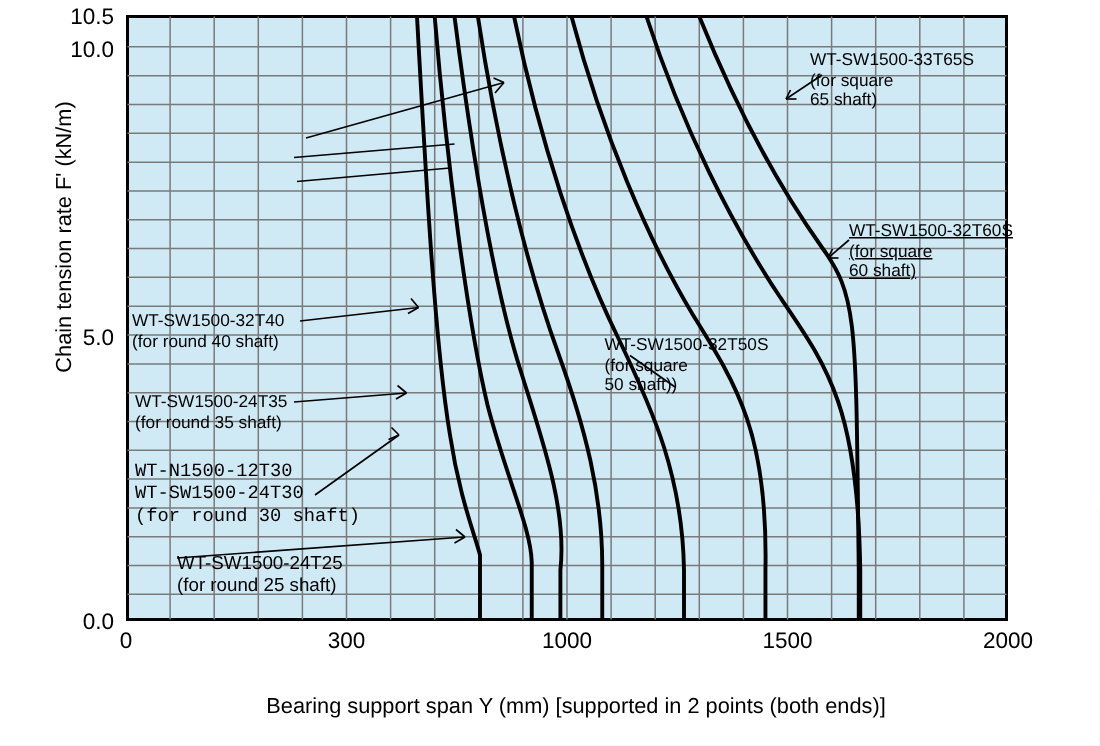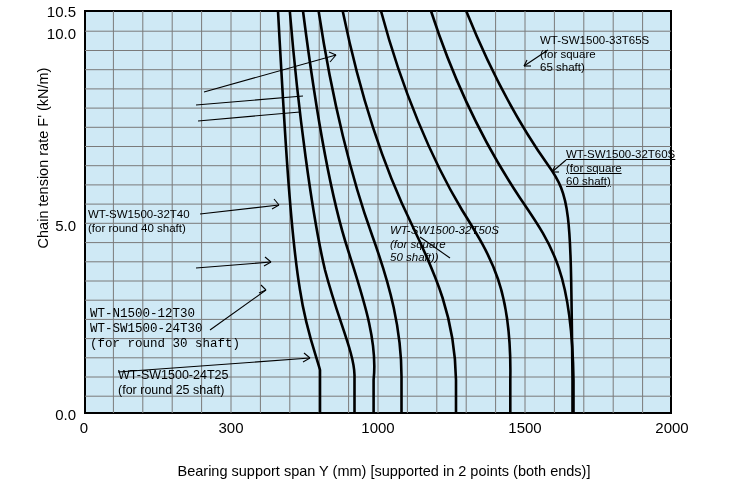--- a/index.html
+++ b/index.html
@@ -174,26 +174,28 @@
       <line x1="524" y1="66" x2="527" y2="60"></line>
 
       <line x1="566" y1="160" x2="552" y2="172"></line>
       <line x1="552" y1="172" x2="559" y2="172"></line>
       <line x1="552" y1="172" x2="555" y2="166"></line>
     </g>
   </svg>
 
   <div class="ann" style="left:88px; top:208px;">WT-SW1500-32T40
 (for round 40 shaft)</div>
+  <div class="ann" style="left:90px; top:262px;">WT-SW1500-24T35
+(for round 35 shaft)</div>
   <div class="ann" style="left:90px; top:307px; font-size:12.5px; line-height:15px;font-family:Liberation Mono, monospace;">WT-N1500-12T30
 WT-SW1500-24T30
 (for round 30 shaft)</div>
   <div class="ann" style="left:118px; top:368px; font-size:12.5px; line-height:15px;">WT-SW1500-24T25
 (for round 25 shaft)</div>
-  <div class="ann" style="left:390px; top:224px;font-style:italic;">WT-SW1500-32T50S
+  <div class="ann" style="left:403px; top:224px;">WT-SW1500-32T50S
 (for square
 50 shaft))</div>
   <div class="ann" style="left:540px; top:34px;">WT-SW1500-33T65S
 (for square
 65 shaft)</div>
   <div class="ann" style="left:566px; top:148px;text-decoration:underline;">WT-SW1500-32T60S
 (for square
 60 shaft)</div>
 
 </div>

